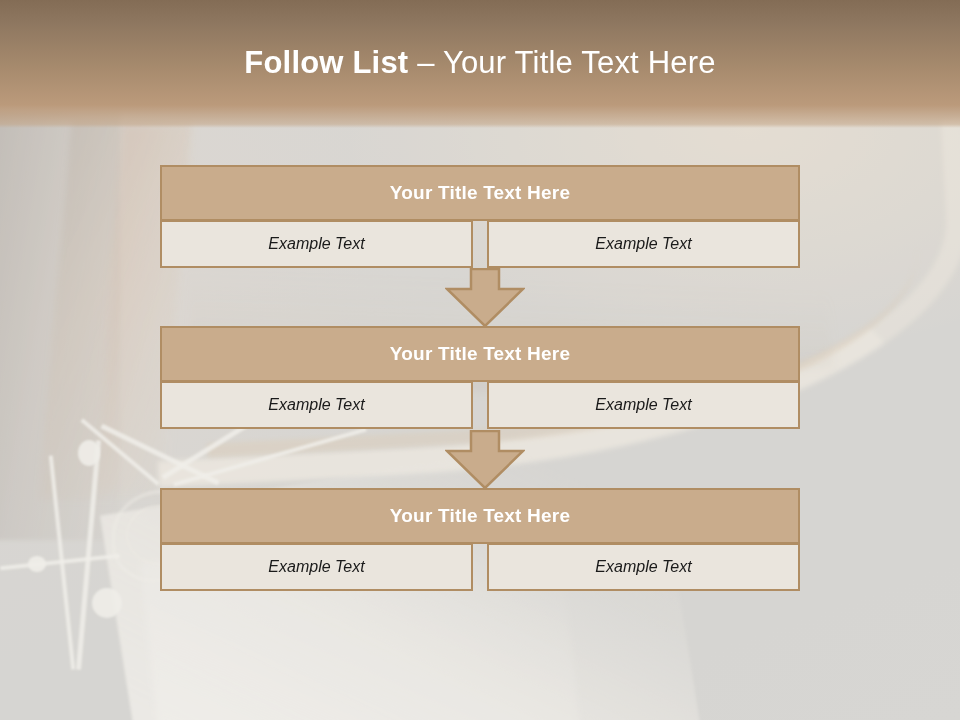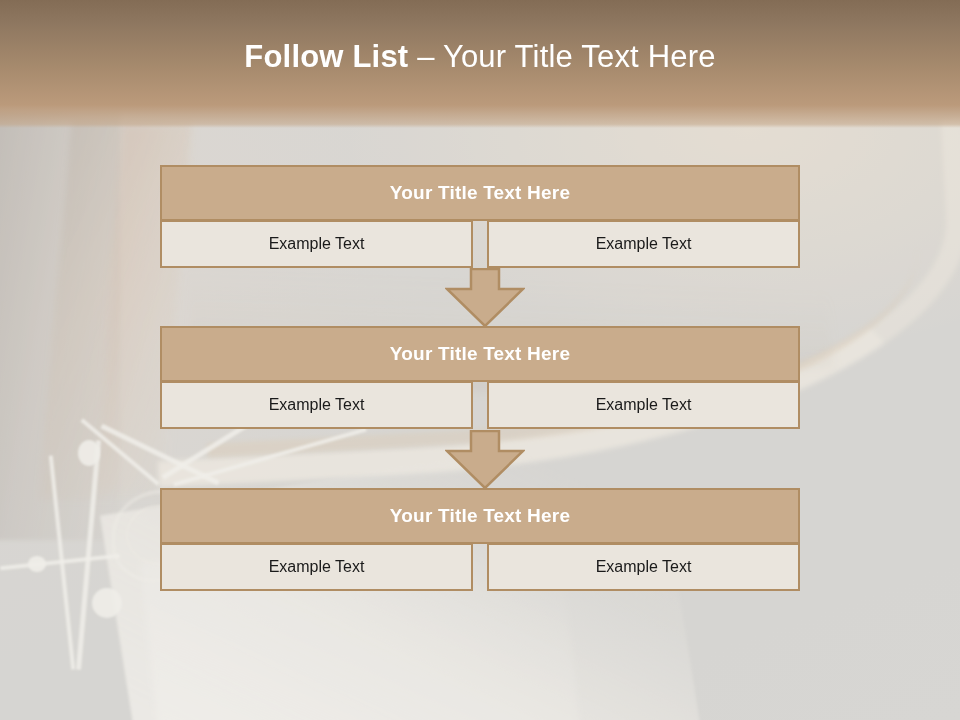--- a/index.html
+++ b/index.html
@@ -175,21 +175,21 @@
     position: absolute;
     left: 0;
     top: 0;
     width: 960px;
     height: 128px;
     background: linear-gradient(to bottom, #836c55 0%, #8e7760 18%, #a68a6d 52%, #bb9a7b 82%, rgba(195,164,133,0.55) 97%, rgba(200,170,140,0) 100%);
   }
   .title-text {
     position: absolute;
     left: 0;
-    top: 36px;
+    top: 42px;
     width: 960px;
     text-align: center;
     color: #ffffff;
     font-size: 31px;
     line-height: 42px;
     letter-spacing: 0.2px;
     white-space: nowrap;
   }
   .title-strong { font-weight: bold; }
   .title-rest   { font-weight: normal; }
@@ -214,20 +214,21 @@
     justify-content: center;
     color: #ffffff;
     font-size: 19px;
     font-weight: bold;
     letter-spacing: 0.2px;
   }
   .box-cells {
     display: flex;
     gap: 14px;
     margin-top: -1px;
+    font-style: italic;
   }
   .box-cell {
     box-sizing: border-box;
     flex: 1 1 0;
     height: 48px;
     background: #eae5dd;
     border: 2px solid #b08d63;
     display: flex;
     align-items: center;
     justify-content: center;

